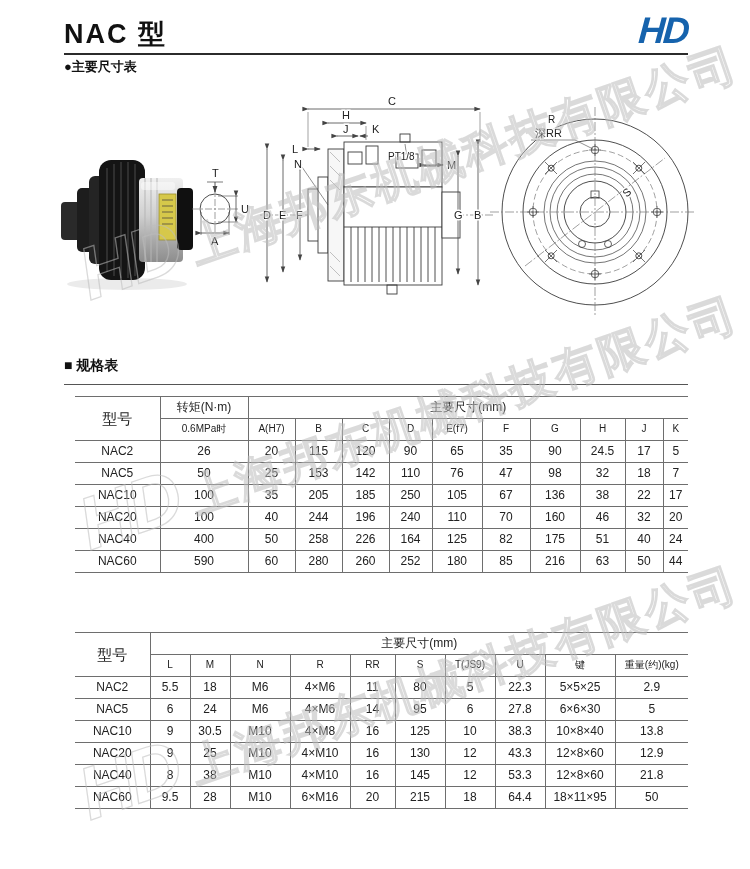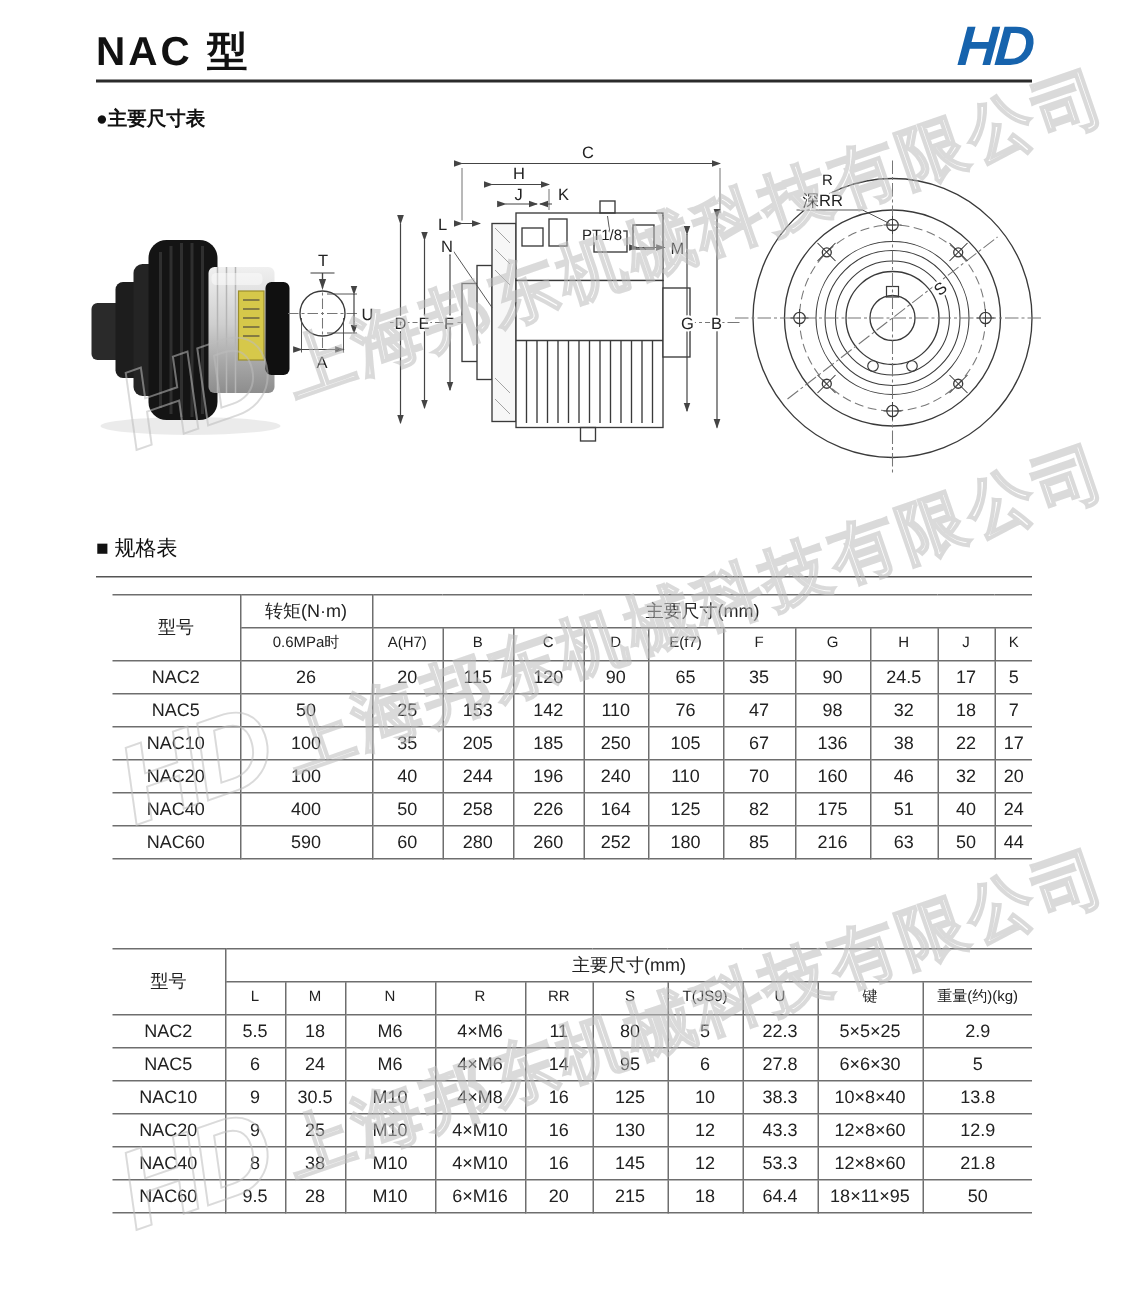--- a/index.html
+++ b/index.html
@@ -8,36 +8,36 @@
     position:relative; width:750px; height:838px; background:#fff;
     font-family:"Liberation Sans","DejaVu Sans",sans-serif; color:#1c1c1c;
     overflow:hidden; margin:0 auto;
   }
   
   .title { position:absolute; left:64px; top:16px; font-size:27px; font-weight:bold; letter-spacing:2px; color:#111; }
   .logo  { position:absolute; left:598px; top:10px; width:90px; height:40px; text-align:right;
            font-size:37px; font-weight:bold; font-style:italic; color:#1663ad; letter-spacing:-2px;
            transform:skewX(-4deg); }
   .title-rule { position:absolute; left:64px; top:53px; width:624px; height:2px; background:#2b2b2b; }
-  .sec-label-1 { position:absolute; left:64px; top:70px; font-size:13px; font-weight:bold; color:#111; }
-  .sec-label-2 { position:absolute; left:64px; top:357px; font-size:14px; font-weight:normal; color:#111; }
+  .sec-label-1 { position:absolute; left:64px; top:58px; font-size:13px; font-weight:bold; color:#111; }
+  .sec-label-2 { position:absolute; left:64px; top:357px; font-size:14px; font-weight:bold; color:#111; }
   .sec2-rule { position:absolute; left:64px; top:384px; width:624px; height:1px; background:#555; }
   
   .drawing { position:absolute; left:55px; top:92px; }
   .dimtxt { font-size:11px; fill:#222; paint-order:stroke; stroke:#ffffff; stroke-width:3px; font-family:"Liberation Sans",sans-serif; }
   .dimtxt-s { font-size:10px; fill:#222; paint-order:stroke; stroke:#ffffff; stroke-width:3px; font-family:"Liberation Sans",sans-serif; }
   
   table { position:absolute; left:75px; width:613px; border-collapse:collapse; table-layout:fixed;
           font-size:12px; text-align:center; color:#222; }
   .t1 { top:396px; }
   .t2 { top:632px; }
   td, th { border:1px solid #6e6e6e; font-weight:normal; height:22px; padding:0 1px; line-height:1.05; overflow:hidden; white-space:nowrap; }
   tr > :first-child { border-left:none; }
   tr > :last-child  { border-right:none; }
-  th.model { font-size:12px;margin-top:28px; }
+  th.model { font-size:15px;margin-top:28px; }
   th.small { font-size:10px; }
   
   .note { position:absolute; left:84px; top:575px; font-size:11.5px; color:#222; }
   
   .wm { position:absolute; display:flex; align-items:flex-end; gap:12px; white-space:nowrap;
         transform:rotate(-19deg); transform-origin:0 100%; pointer-events:none; z-index:6; opacity:.55; }
   .wm-logo { font-size:74px; font-weight:bold; font-style:italic; line-height:.85; letter-spacing:-3px; }
   .wm-text { font-size:45px; font-weight:bold; letter-spacing:3px; line-height:1; }
   .wm span { color:transparent; -webkit-text-stroke:1.3px #bdbdbd; }
   @supports not (-webkit-text-stroke: 1px #000) { .wm span { color:#e0e0e0; } }

